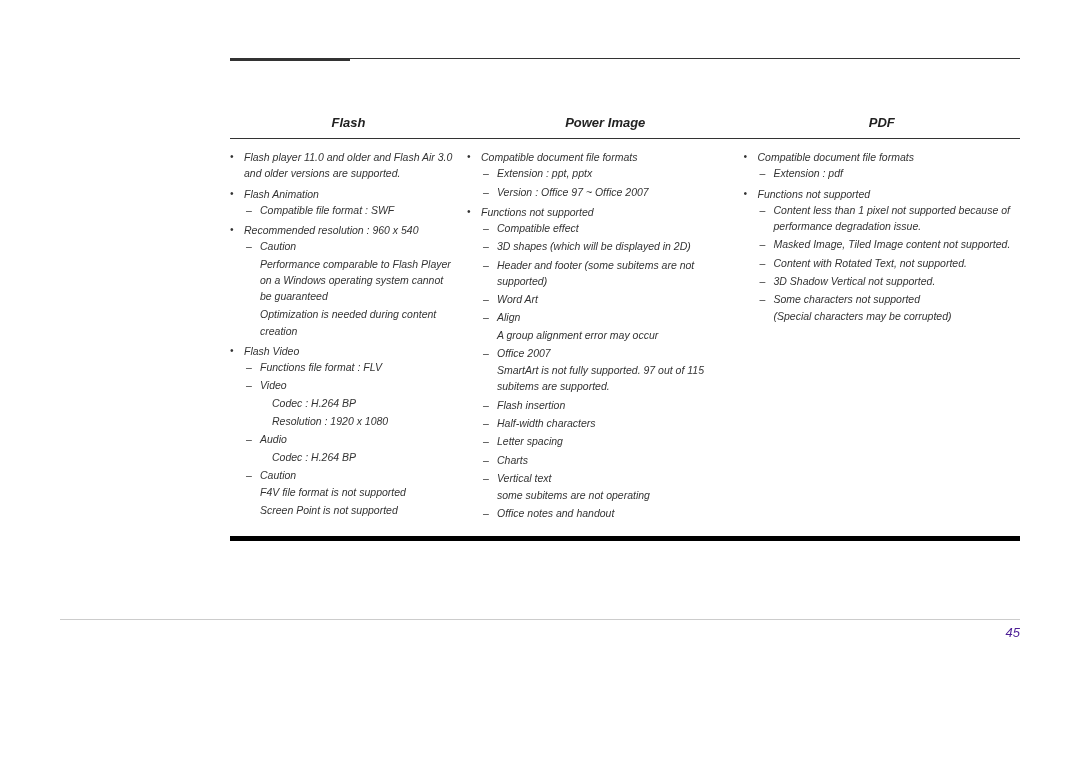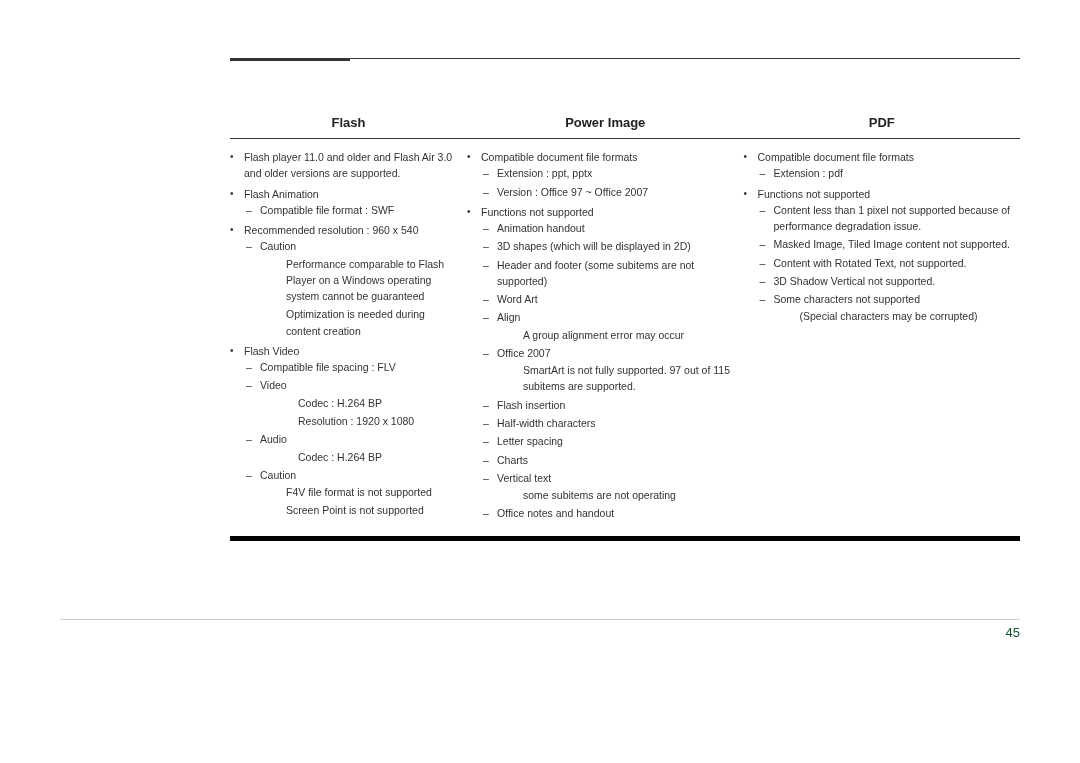--- a/index.html
+++ b/index.html
@@ -12,20 +12,21 @@
       height: 763px;
       overflow: hidden;
       position: relative;
     }
 
     .page-container {
       width: 1080px;
       height: 670px;
       padding: 40px 60px 40px 60px;
       position: relative;
+      font-style: italic;
     }
 
     .top-rule {
       position: absolute;
       top: 58px;
       left: 230px;
       right: 60px;
       height: 1px;
       background: #333;
     }
@@ -113,29 +114,28 @@
       left: 2px;
       top: 0;
     }
 
     .sub-text {
       padding-left: 0;
       margin-top: 1px;
       margin-bottom: 2px;
       color: #333;
       display: block;
-      margin-left: 26px;
     }
 
     .page-number {
       position: absolute;
       bottom: 30px;
       right: 60px;
       font-size: 13px;
-      color: #14532d;
+      color: #4c1d95;
     }
 
     .bottom-rule {
       position: absolute;
       bottom: 50px;
       left: 60px;
       right: 60px;
       height: 1px;
       background: #ccc;
     }
@@ -176,21 +176,21 @@
                   <li>
                     Caution<br>
                     <span class="sub-text">Performance comparable to Flash Player on a Windows operating system cannot be guaranteed</span>
                     <span class="sub-text">Optimization is needed during content creation</span>
                   </li>
                 </ul>
               </li>
               <li>
                 Flash Video
                 <ul class="dash-list">
-                  <li>Compatible file spacing : FLV</li>
+                  <li>Functions file format : FLV</li>
                   <li>
                     Video<br>
                     <span class="sub-text" style="padding-left:12px;">Codec : H.264 BP</span>
                     <span class="sub-text" style="padding-left:12px;">Resolution : 1920 x 1080</span>
                   </li>
                   <li>
                     Audio<br>
                     <span class="sub-text" style="padding-left:12px;">Codec : H.264 BP</span>
                   </li>
                   <li>
@@ -208,21 +208,21 @@
               <li>
                 Compatible document file formats
                 <ul class="dash-list">
                   <li>Extension : ppt, pptx</li>
                   <li>Version : Office 97 ~ Office 2007</li>
                 </ul>
               </li>
               <li>
                 Functions not supported
                 <ul class="dash-list">
-                  <li>Animation handout</li>
+                  <li>Compatible effect</li>
                   <li>3D shapes (which will be displayed in 2D)</li>
                   <li>Header and footer (some subitems are not supported)</li>
                   <li>Word Art</li>
                   <li>
                     Align<br>
                     <span class="sub-text" style="padding-left:0;">A group alignment error may occur</span>
                   </li>
                   <li>
                     Office 2007<br>
                     <span class="sub-text">SmartArt is not fully supported. 97 out of 115 subitems are supported.</span>

